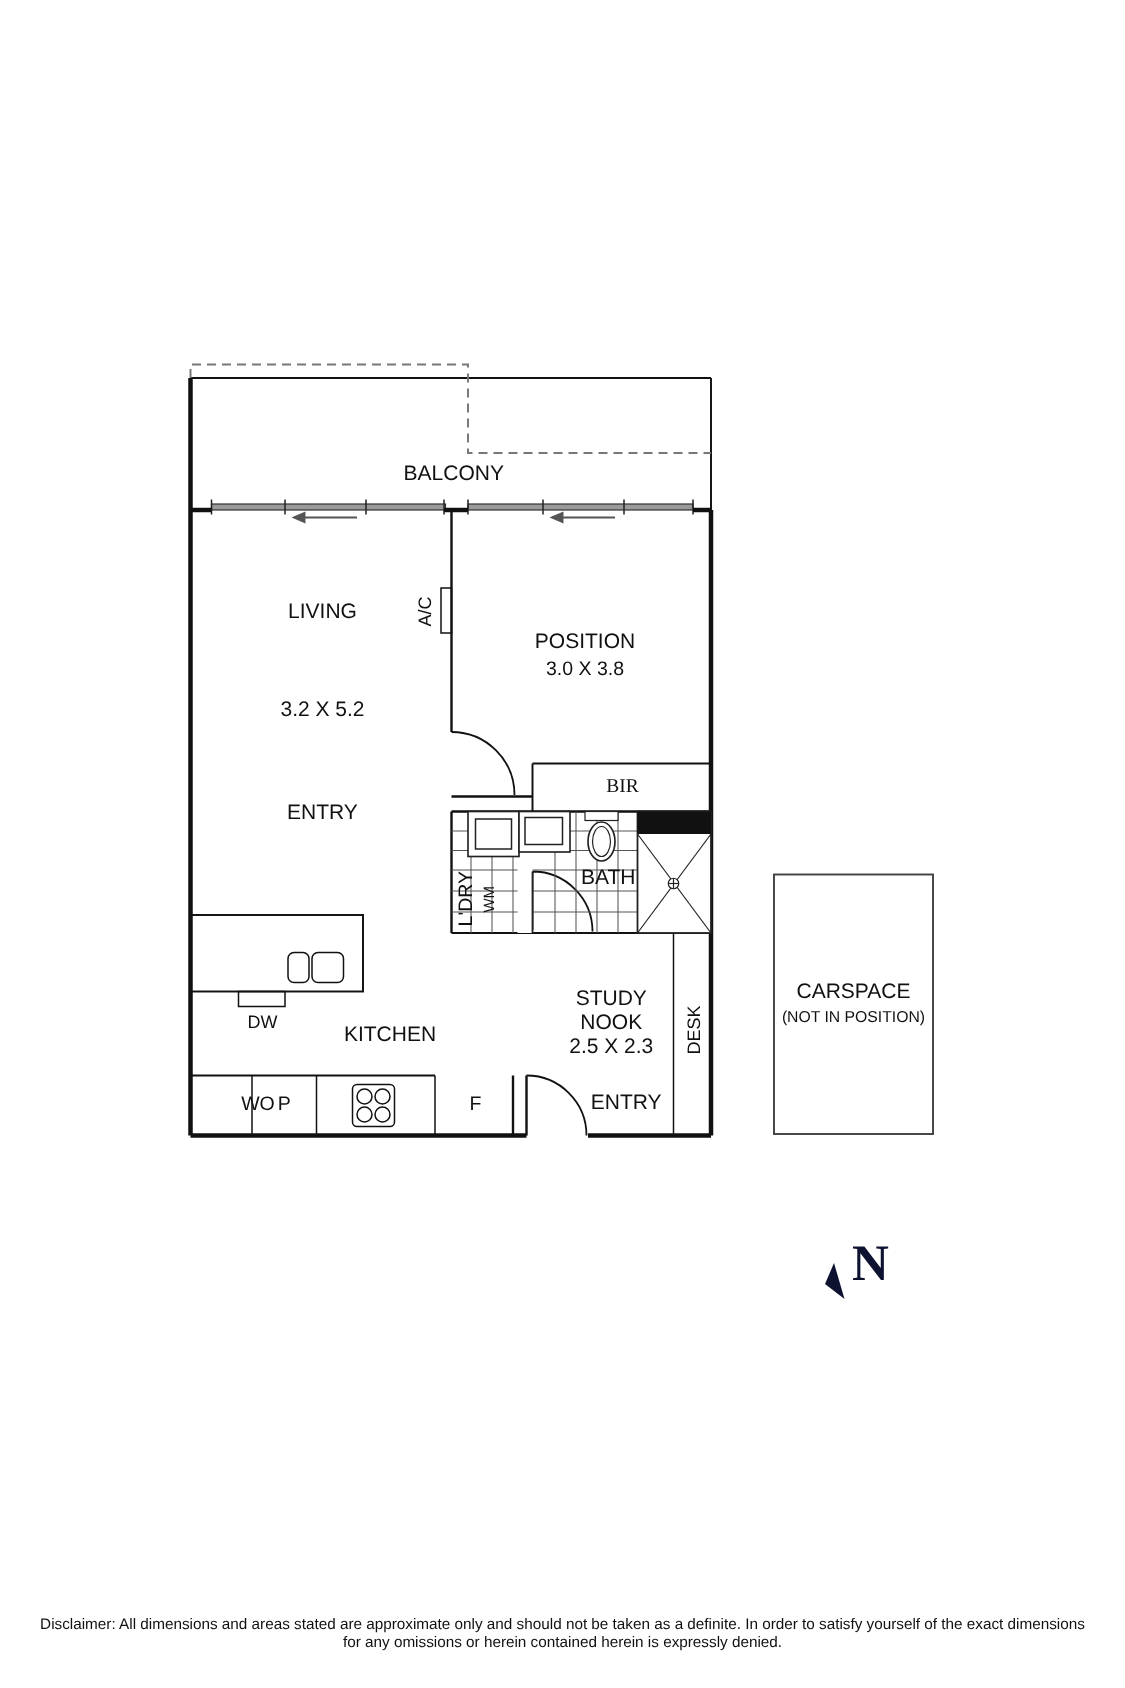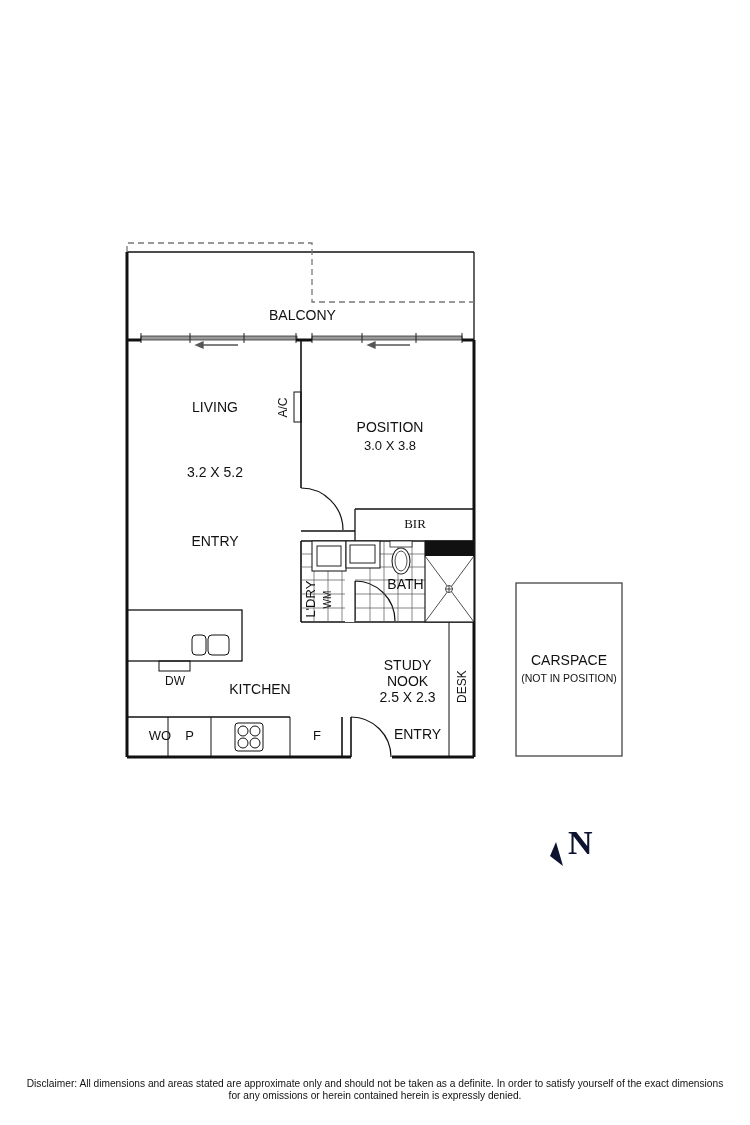--- a/index.html
+++ b/index.html
@@ -146,21 +146,21 @@
 <div class="lbl room" style="left:160px;top:534px;width:110px;">ENTRY</div>
 <div class="lbl room" style="left:330px;top:420px;width:120px;">POSITION</div>
 <div class="lbl dim" style="left:330px;top:439px;width:120px;">3.0 X 3.8</div>
 <div class="lbl dim" style="left:385px;top:517px;width:60px;font-family:Liberation Serif, serif;">BIR</div>
 <div class="lbl room" style="left:378px;top:577px;width:55px;background:transparent;">BATH</div>
 <div class="lbl dim rot" style="left:286px;top:592px;width:50px;">L'DRY</div>
 <div class="lbl tiny rot" style="left:312px;top:594px;width:30px;">WM</div>
 <div class="lbl small rot" style="left:266px;top:401px;width:36px;">A/C</div>
 <div class="lbl room" style="left:210px;top:682px;width:100px;">KITCHEN</div>
 <div class="lbl small" style="left:155px;top:675px;width:40px;">DW</div>
-<div class="lbl dim" style="left:128px;top:729px;width:64px;">WO</div>
+<div class="lbl dim" style="left:140px;top:729px;width:64px;">WO</div>
 <div class="lbl dim" style="left:168px;top:729px;width:43px;">P</div>
 <div class="lbl dim" style="left:296px;top:729px;width:42px;">F</div>
 <div class="lbl room" style="left:365px;top:658px;width:85px;">STUDY</div>
 <div class="lbl room" style="left:365px;top:674px;width:85px;">NOOK</div>
 <div class="lbl room" style="left:365px;top:690px;width:85px;">2.5 X 2.3</div>
 <div class="lbl room" style="left:385px;top:727px;width:65px;">ENTRY</div>
 <div class="lbl small rot" style="left:441px;top:680px;width:44px;">DESK</div>
 <div class="lbl room" style="left:516px;top:653px;width:106px;">CARSPACE</div>
 <div class="lbl tiny" style="left:510px;top:673px;width:118px;font-size:10.5px;">(NOT IN POSITION)</div>
 

